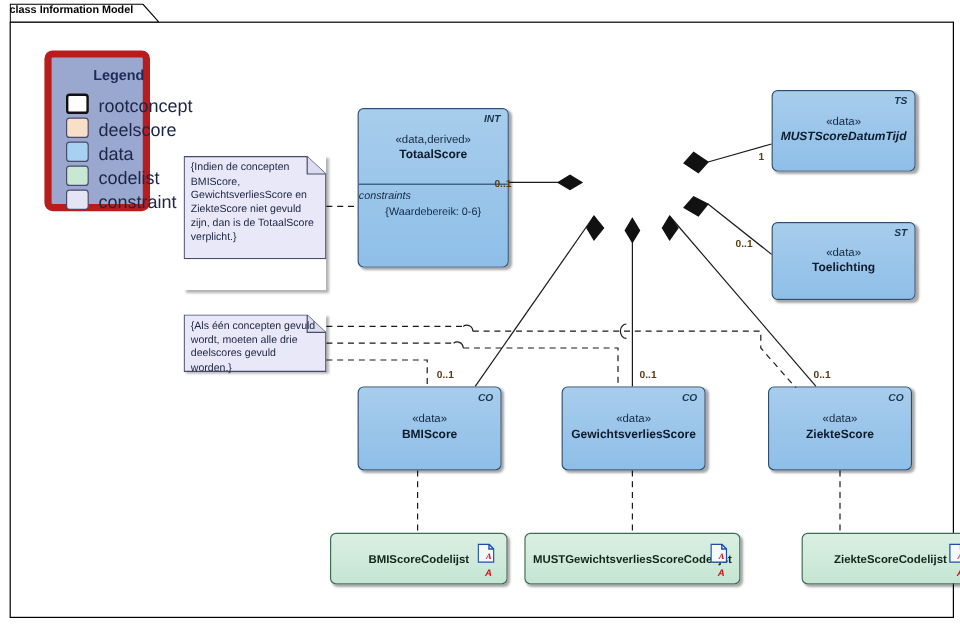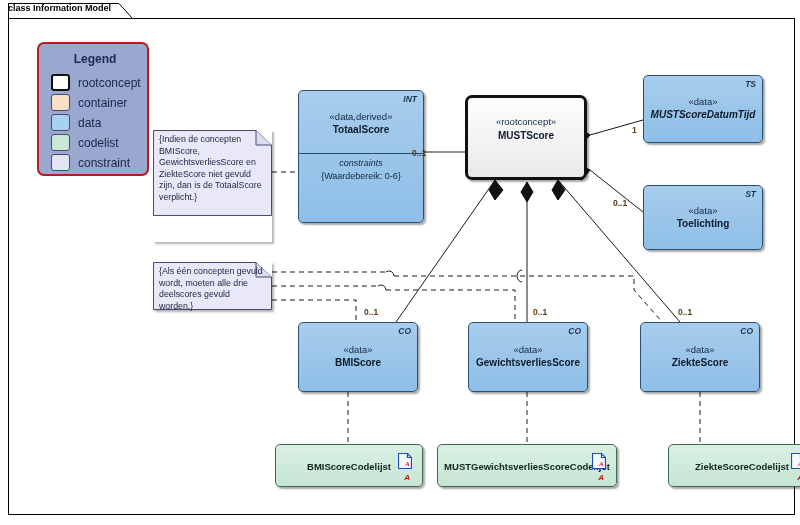--- a/index.html
+++ b/index.html
@@ -10,50 +10,50 @@
   
   .frame{position:absolute;left:8px;top:18px;width:787px;height:497px;
          border:1px solid #000;box-sizing:border-box;background:#fff;}
   .frame-tab{position:absolute;left:8px;top:3px;height:15px;
              box-sizing:border-box;background:#fff;}
   .frame-tab svg{display:block;}
   .frame-tab-label{position:absolute;left:8px;top:3px;
              font-size:9px;font-weight:bold;color:#000;white-space:nowrap;}
 
   
-  .legend{position:absolute;left:37px;top:42px;width:112px;height:134px;
-          background:#9aa8cf;border:2px solid #b91c1c;border-radius:7px;
+  .legend{position:absolute;left:37px;top:42px;width:88px;height:134px;
+          background:#9aa8cf;border:6px solid #b91c1c;border-radius:7px;
           box-sizing:border-box;}
   .legend-title{position:absolute;left:0;top:8px;width:112px;text-align:center;
           font-size:12px;font-weight:bold;color:#1f2a55;}
   .legend-row{position:absolute;left:12px;height:18px;}
   .legend-sw{position:absolute;left:0;top:0;width:19px;height:17px;
           border:1px solid #4a4a6a;border-radius:3px;box-sizing:border-box;}
   .legend-sw.rootconcept{background:#ffffff;border:2px solid #111;}
-  .legend-lbl{position:absolute;left:27px;top:2px;font-size:12px;color:#1d2547;
+  .legend-lbl{position:absolute;left:27px;top:2px;font-size:15px;color:#1d2547;
           white-space:nowrap;text-align:center;}
 
   
   .cls{position:absolute;box-sizing:border-box;border-radius:5px;
        box-shadow:2px 2px 2px rgba(0,0,0,.35);}
   .cls.data{background:linear-gradient(180deg,#a8cdec 0%,#9cc6ea 45%,#8ebfe8 100%);
        border:1px solid #2a4f73;}
   .cls.root{background:linear-gradient(180deg,#fdfdfd 0%,#f2f2f2 60%,#e9e9e9 100%);
        border:3px solid #111;border-radius:7px;}
   .cls.codelist{background:linear-gradient(180deg,#d9efe2 0%,#cfeada 55%,#c4e5d2 100%);
        border:1px solid #3f6b55;}
   .corner-tag{position:absolute;right:6px;top:3px;font-size:8.5px;
        font-style:italic;font-weight:bold;color:#1b3550;}
   .stereo{position:absolute;left:0;width:100%;text-align:center;
        font-size:9.5px;color:#142840;}
   .cname{position:absolute;left:0;width:100%;text-align:center;
        font-size:10px;font-weight:bold;color:#0d1b2c;}
   .cdiv{position:absolute;left:0;width:100%;height:0;
        border-top:1px solid #2a4f73;}
-  .ctitle-kw{position:absolute;left:0;width:100%;text-align:center;
+  .ctitle-kw{position:absolute;left:0;width:100%;text-align:left;
        font-size:9px;font-style:italic;color:#142840;}
   .ctext{position:absolute;left:0;width:100%;text-align:center;
        font-size:9px;color:#142840;}
   .cl-name{position:absolute;left:0;top:16px;width:100%;text-align:center;
        font-size:9.5px;font-weight:bold;color:#10261c;}
 
   
   .doc-icon{position:absolute;width:14px;height:16px;}
   .doc-a{position:absolute;font-size:8px;font-weight:bold;color:#d01414;
        font-style:italic;}
@@ -85,21 +85,21 @@
 
   <div class="legend">
     <div class="legend-title">Legend</div>
 
     <div class="legend-row" style="top:30px;">
       <span class="legend-sw rootconcept"></span>
       <span class="legend-lbl">rootconcept</span>
     </div>
     <div class="legend-row" style="top:50px;">
       <span class="legend-sw" style="background:#f7dfc8;"></span>
-      <span class="legend-lbl">container</span>
+      <span class="legend-lbl">deelscore</span>
     </div>
     <div class="legend-row" style="top:70px;">
       <span class="legend-sw" style="background:#a8d0f0;"></span>
       <span class="legend-lbl">data</span>
     </div>
     <div class="legend-row" style="top:90px;">
       <span class="legend-sw" style="background:#c8e8d4;"></span>
       <span class="legend-lbl">codelist</span>
     </div>
     <div class="legend-row" style="top:110px;">
@@ -161,24 +161,20 @@
   <div class="cls data" style="left:298px;top:90px;width:126px;height:133px;">
     <span class="corner-tag">INT</span>
     <span class="stereo" style="top:20px;">«data,derived»</span>
     <span class="cname" style="top:33px;">TotaalScore</span>
     <span class="cdiv" style="top:62px;"></span>
     <span class="ctitle-kw" style="top:67px;">constraints</span>
     <span class="ctext" style="top:80px;">{Waardebereik: 0-6}</span>
   </div>
   <span class="mult" style="left:412px;top:148px;">0..1</span>
 
-  <div class="cls root" style="left:465px;top:95px;width:122px;height:85px;">
-    <span class="stereo" style="top:18px;">«rootconcept»</span>
-    <span class="cname" style="top:32px;">MUSTScore</span>
-  </div>
 
   <div class="cls data" style="left:643px;top:75px;width:120px;height:68px;">
     <span class="corner-tag">TS</span>
     <span class="stereo" style="top:20px;">«data»</span>
     <span class="cname" style="top:33px;font-style:italic;">MUSTScoreDatumTijd</span>
   </div>
   <span class="mult" style="left:632px;top:125px;">1</span>
 
   <div class="cls data" style="left:643px;top:185px;width:120px;height:65px;">
     <span class="corner-tag">ST</span>

